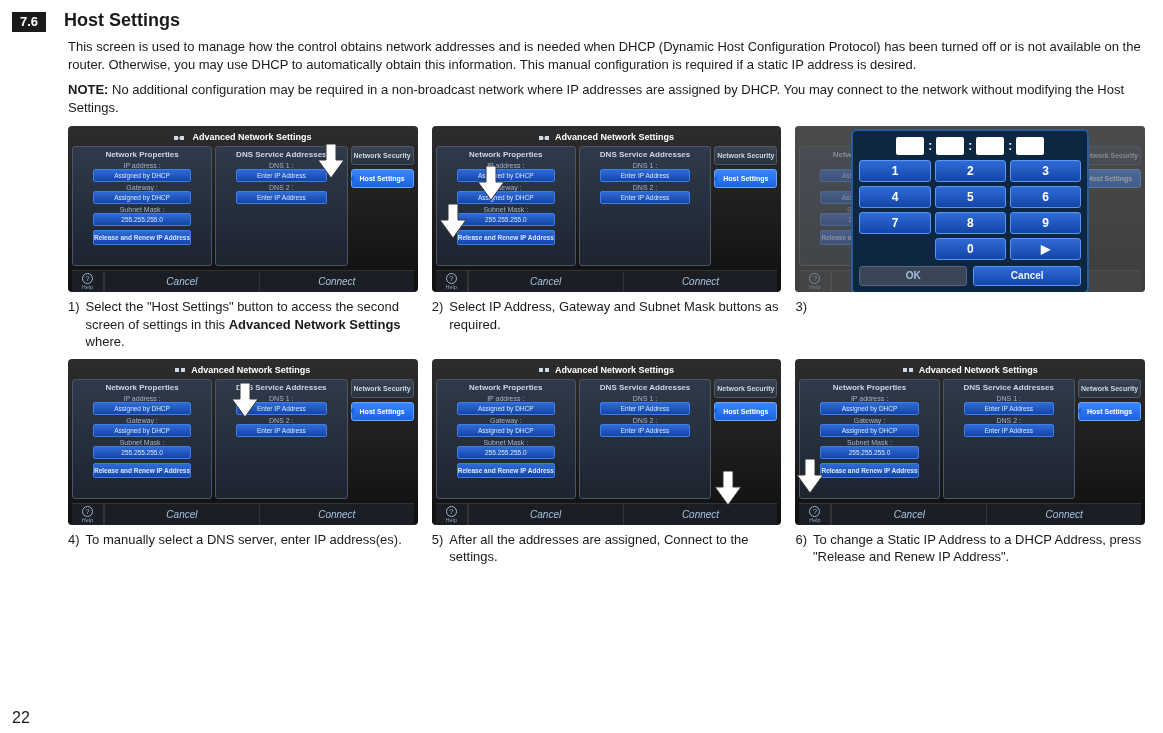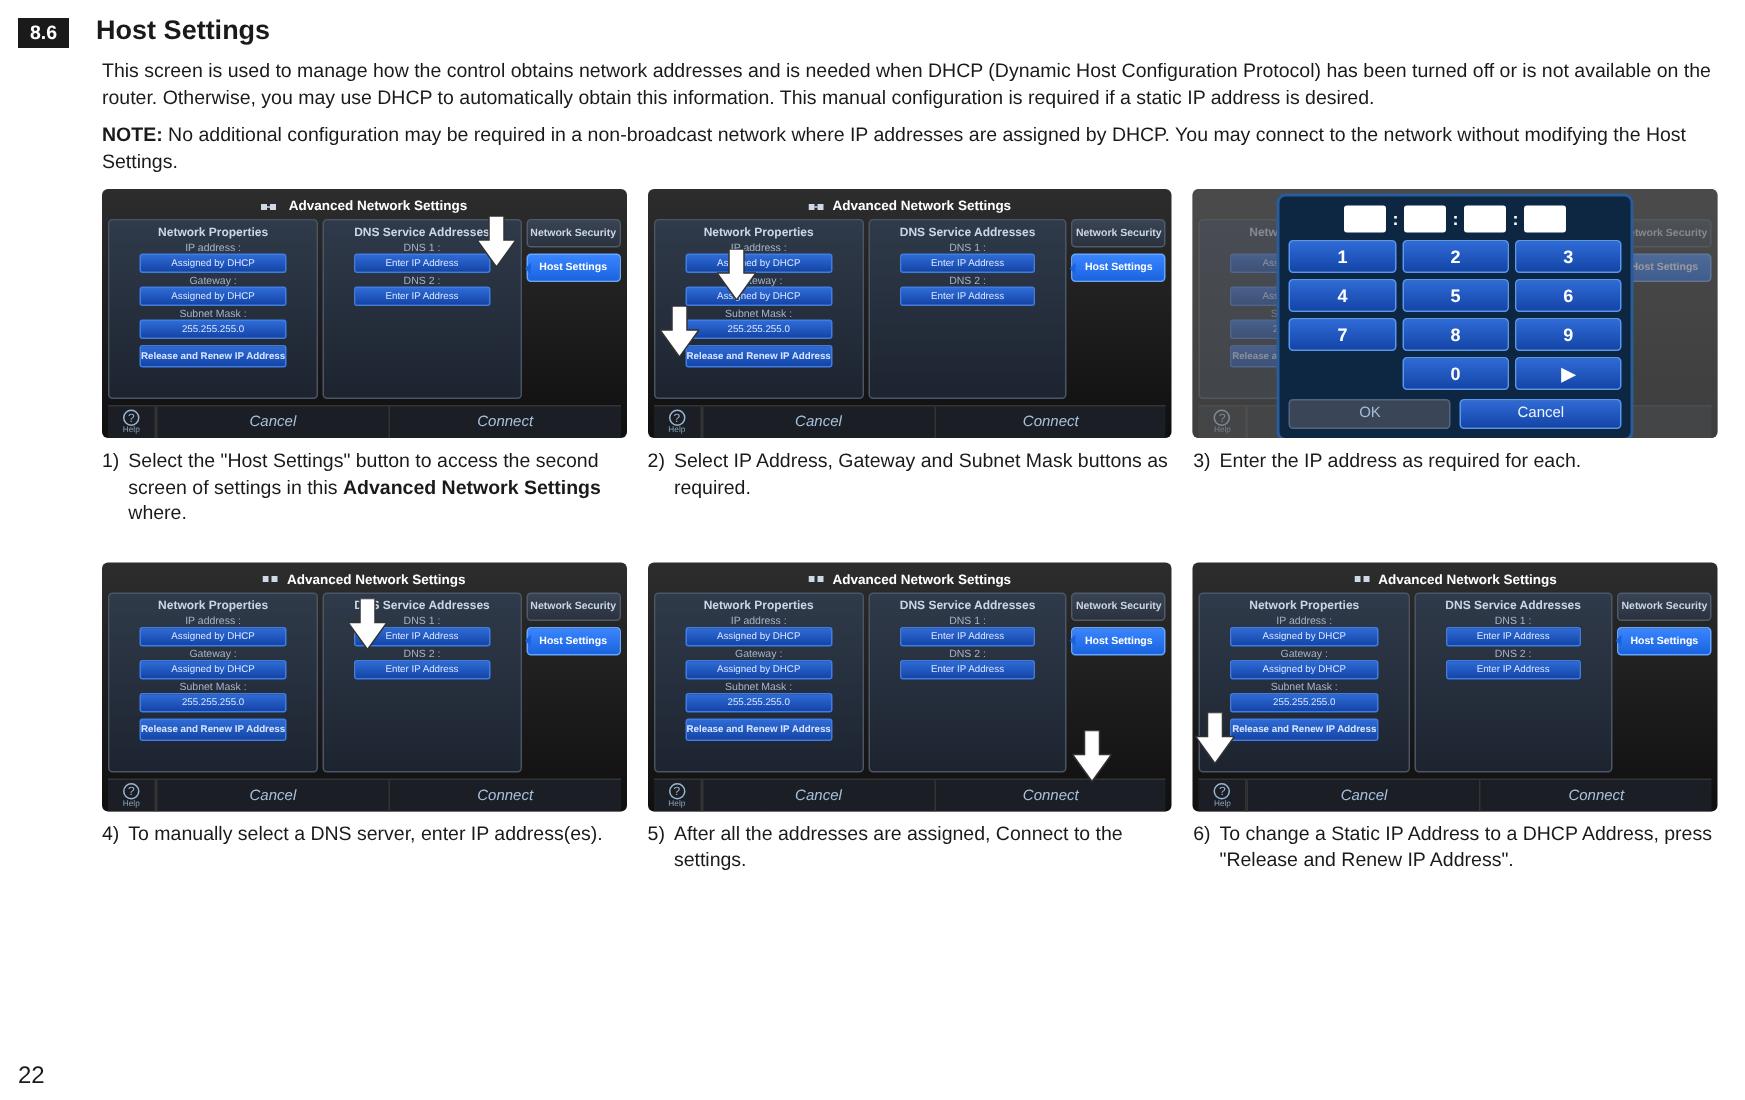--- a/index.html
+++ b/index.html
@@ -32,21 +32,21 @@
     margin-left: 56px;
     margin-bottom: 8px;
     line-height: 1.35;
     font-size: 13px;
   }
   .note .note-b { font-weight: bold; margin-top: 19px; }
 
   .grid-3 {
     display: grid;
     grid-template-columns: repeat(3, 1fr);
-    gap: 24px 14px;
+    gap: 8px 14px;
     margin: 10px 0 0 56px;
   }
   .cell { display: flex; flex-direction: column; }
   .caption {
     font-size: 13px;
     line-height: 1.35;
     margin-top: 6px;
     display: flex;
     gap: 6px;
   }
@@ -253,31 +253,31 @@
   .kp-actions{
     display:flex;
     gap:6px;
     margin-top:6px;
   }
   .kp-act{
     flex:1;
     height:20px;
     border-radius:3px;
     display:flex;align-items:center;justify-content:center;
-    font-weight:normal;
+    font-weight:bold;
     font-size:10px;
   }
   .kp-ok{background:#3a4657;color:#a3bddc;border:1px solid #55657d;}
   .kp-cancel{background:linear-gradient(#2f6bd6, #1445a8);color:#eaf2ff;border:1px solid #5a97f0;}
 </style>
 </head>
 <body>
 
 <div class="header-row">
-  <span class="section-tag">8.6</span>
+  <span class="section-tag">7.6</span>
   <span class="title">Host Settings</span>
 </div>
 
 <div class="intro">This screen is used to manage how the control obtains network addresses and is needed when DHCP (Dynamic Host Configuration Protocol) has been turned off or is not available on the router. Otherwise, you may use DHCP to automatically obtain this information. This manual configuration is required if a static IP address is desired.</div>
 <div class="note">
   <span class="note-b">NOTE:</span><span> No additional configuration may be required in a non-broadcast network where IP addresses are assigned by DHCP. You may connect to the network without modifying the Host Settings.</span>
 </div>
 
 <div class="grid-3">
 
@@ -449,21 +449,20 @@
           </div>
           <div class="kp-actions">
             <div class="kp-act kp-ok">OK</div>
             <div class="kp-act kp-cancel">Cancel</div>
           </div>
         </div>
       </div>
     </div>
     <div class="caption">
       <span class="num">3)</span>
-      <span>Enter the IP address as required for each.</span>
     </div>
   </div>
 
   <div class="cell">
     <div class="thumb">
       <div class="thumb-title"><svg width="12" height="8">
             <rect x="0" y="2" width="4" height="4" fill="#cfd8e6"></rect>
             <rect x="6" y="2" width="4" height="4" fill="#cfd8e6"></rect>
           </svg><span>Advanced Network Settings</span></div>
       <div class="thumb-cols">

